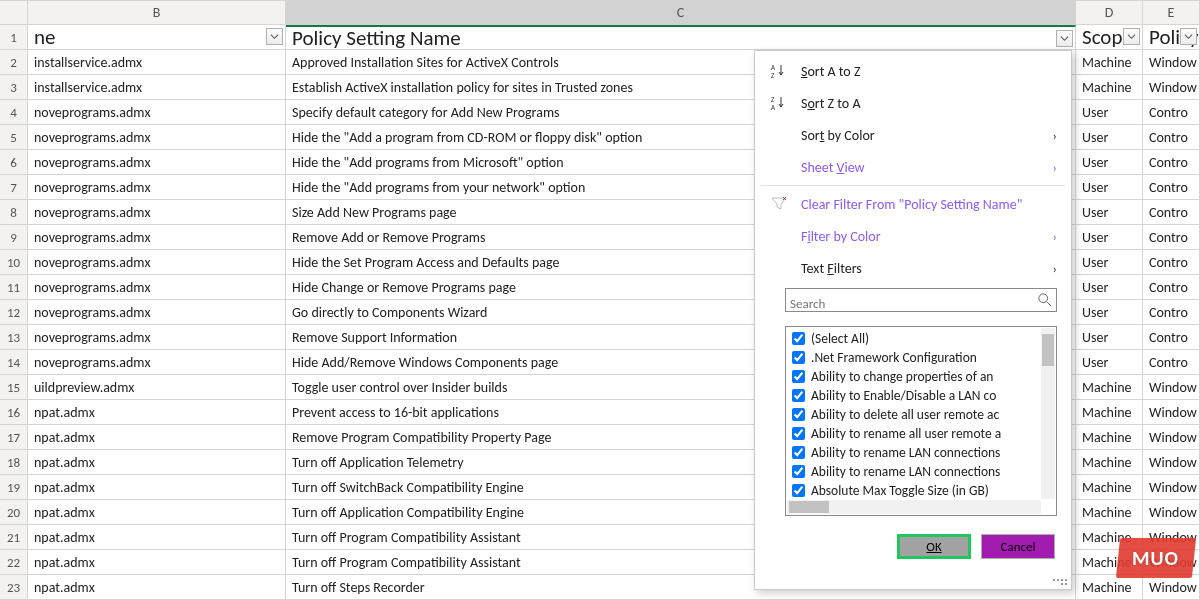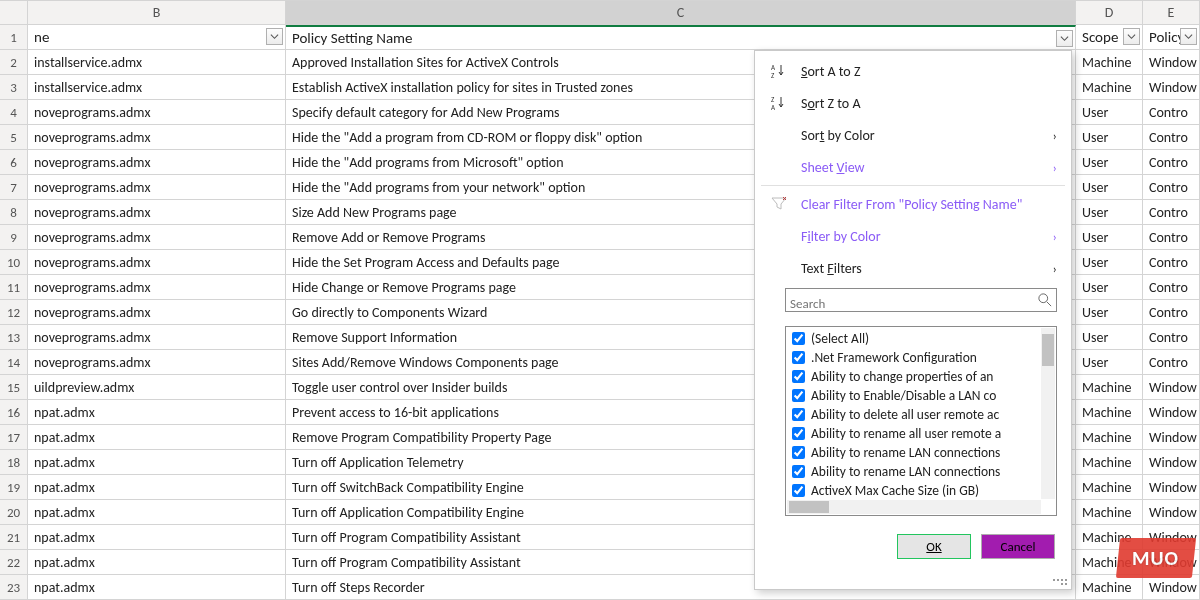--- a/index.html
+++ b/index.html
@@ -44,21 +44,21 @@
     font-size: 13px;
   }
   .tl-corner {
     background: #f3f2f1;
     border-right: 1px solid #d4d4d4;
     border-bottom: 1px solid #d4d4d4;
     border-top: 1px solid #d4d4d4;
   }
   .header-cell {
     position: relative;
-    font-size: 15px;
+    font-size: 21px;
   }
   .filter-btn {
     position: absolute;
     right: 2px;
     top: 3px;
     width: 17px;
     height: 17px;
     border: 1px solid #b0b0b0;
     background: linear-gradient(#fdfdfd,#ececec);
     display: flex;
@@ -159,21 +159,21 @@
   }
   .btn {
     min-width:74px;
     height:25px;
     border:1px solid #adadad;
     background:#a21caf;
     font-family:inherit;
     font-size:13px;
     cursor:pointer;
   }
-  .btn.primary { border:1px solid #22c55e; background:#e5e5e5;text-decoration:underline; }
+  .btn.primary { border:3px solid #22c55e; background:#a3a3a3;text-decoration:underline; }
   .resize-grip {
     position:absolute; right:4px; bottom:4px; width:14px;height:14px;
     display:flex;flex-wrap:wrap;gap:2px;justify-content:flex-end;align-content:flex-end;
     pointer-events:none;
   }
   .resize-grip i { width:2px;height:2px;background:#9a9a9a;display:block;}
   .watermark {
     position:absolute;
     right:6px; bottom:22px;
     width:76px;height:40px;
@@ -274,21 +274,21 @@
     <div class="cell">Go directly to Components Wizard</div>
     <div class="cell">User</div>
     <div class="cell">Contro</div>
     <div class="row-header">13</div>
     <div class="cell">noveprograms.admx</div>
     <div class="cell">Remove Support Information</div>
     <div class="cell">User</div>
     <div class="cell">Contro</div>
     <div class="row-header">14</div>
     <div class="cell">noveprograms.admx</div>
-    <div class="cell">Sites Add/Remove Windows Components page</div>
+    <div class="cell">Hide Add/Remove Windows Components page</div>
     <div class="cell">User</div>
     <div class="cell">Contro</div>
     <div class="row-header">15</div>
     <div class="cell">uildpreview.admx</div>
     <div class="cell">Toggle user control over Insider builds</div>
     <div class="cell">Machine</div>
     <div class="cell">Window</div>
     <div class="row-header">16</div>
     <div class="cell">npat.admx</div>
     <div class="cell">Prevent access to 16-bit applications</div>
@@ -421,21 +421,21 @@
       <div class="check-item">
         <input type="checkbox" checked="" style="">
         <span>Ability to rename LAN connections</span>
       </div>
       <div class="check-item">
         <input type="checkbox" checked="" style="">
         <span>Ability to rename LAN connections</span>
       </div>
       <div class="check-item">
         <input type="checkbox" checked="" style="">
-        <span>ActiveX Max Cache Size (in GB)</span>
+        <span>Absolute Max Toggle Size (in GB)</span>
       </div>
       <div class="scroll-track">
         <div class="scroll-thumb"></div>
       </div>
     <div class="scroll-track-h">
         <div class="scroll-thumb-h"></div>
       </div>
   </div>
   <div class="btn-row">
     <button class="btn primary">OK</button>

